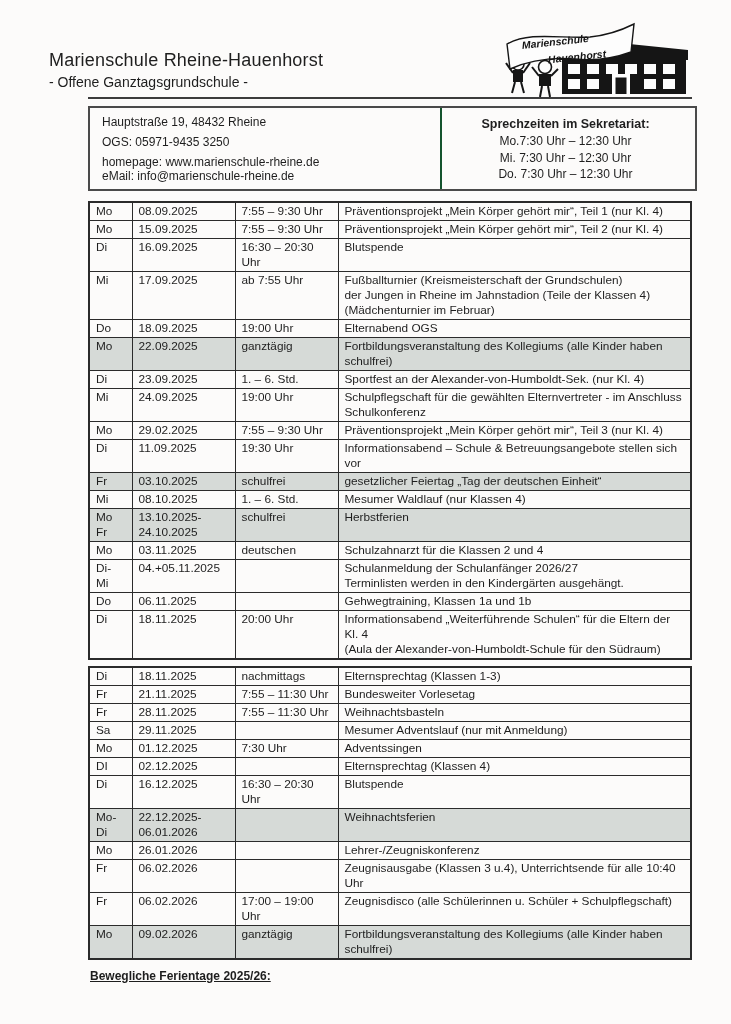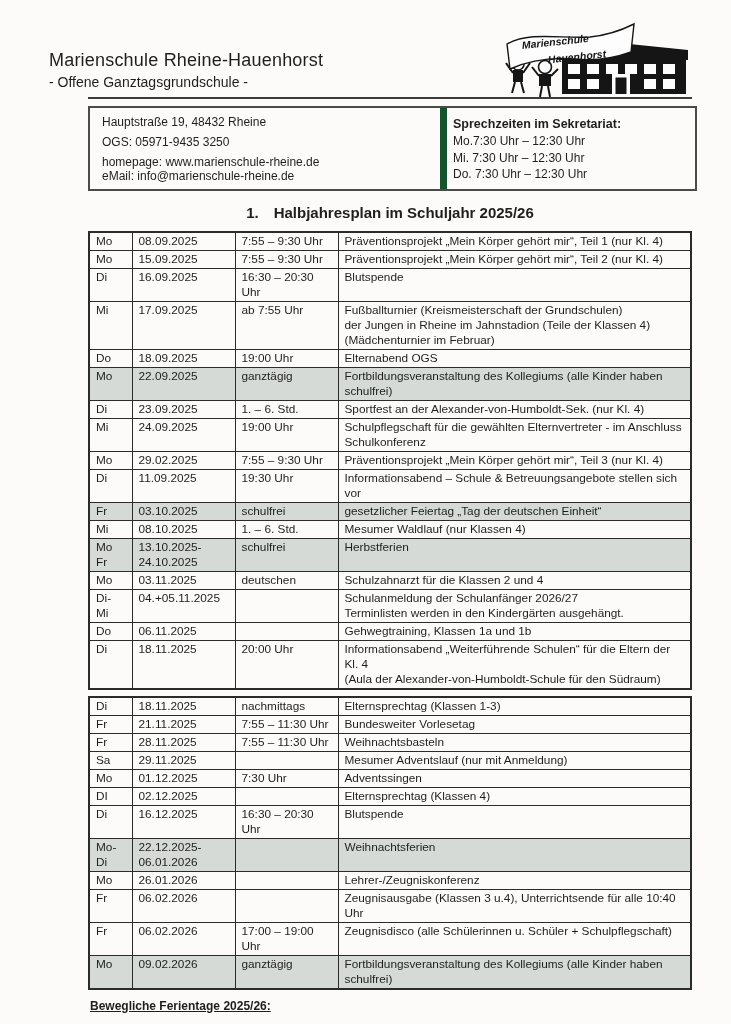--- a/index.html
+++ b/index.html
@@ -17,25 +17,25 @@
   .logo-wrap { position:absolute; left:500px; top:18px; width:195px; height:84px; }
   .header-rule { margin:7px 39px 0 88px; border-top:2px solid #3c3c3c; }
 
   
   .contact-box {
     margin:7px 34px 0 88px; border:2px solid #4a4a4a;
     display:flex; font-size:12px;
   }
   .contact-left {
     width:330px; padding:7px 8px 5px 12px;
-    border-right:7px solid #14532d;
+    border-right:2px solid #14532d;
   }
   .contact-left .c-line { margin-bottom:6px; line-height:14px; }
   .contact-left .c-line.tight { margin-bottom:0; }
-  .contact-right { flex:1; padding:9px 12px 6px 6px; text-align:left; }
+  .contact-right { flex:1; padding:9px 12px 6px 6px; text-align:center; }
   .office-title { font-weight:bold; font-size:12.5px; margin-bottom:2px; }
   .office-line { line-height:16.5px; }
 
   
   .doc-title { margin:13px 39px 0 88px; text-align:center; font-weight:bold; font-size:15px; }
   .doc-title .t-num { margin-right:15px; }
 
   
   table.schedule {
     margin:10px 39px 0 88px; width:604px;
@@ -120,23 +120,20 @@
       <div class="c-line tight">eMail: info@marienschule-rheine.de</div>
     </div>
     <div class="contact-right">
       <div class="office-title">Sprechzeiten im Sekretariat:</div>
       <div class="office-line">Mo.7:30 Uhr – 12:30 Uhr</div>
       <div class="office-line">Mi. 7:30 Uhr – 12:30 Uhr</div>
       <div class="office-line">Do. 7:30 Uhr – 12:30 Uhr</div>
     </div>
   </div>
 
-  <div class="doc-title">
-    <span class="t-num">1.</span><span>Halbjahresplan im Schuljahr 2025/26</span>
-  </div>
 
   <table class="schedule" id="schedule1">
     <colgroup>
         <col class="c-day">
         <col class="c-date">
         <col class="c-time">
         <col class="c-desc">
       </colgroup>
     <tbody>
         <tr>

